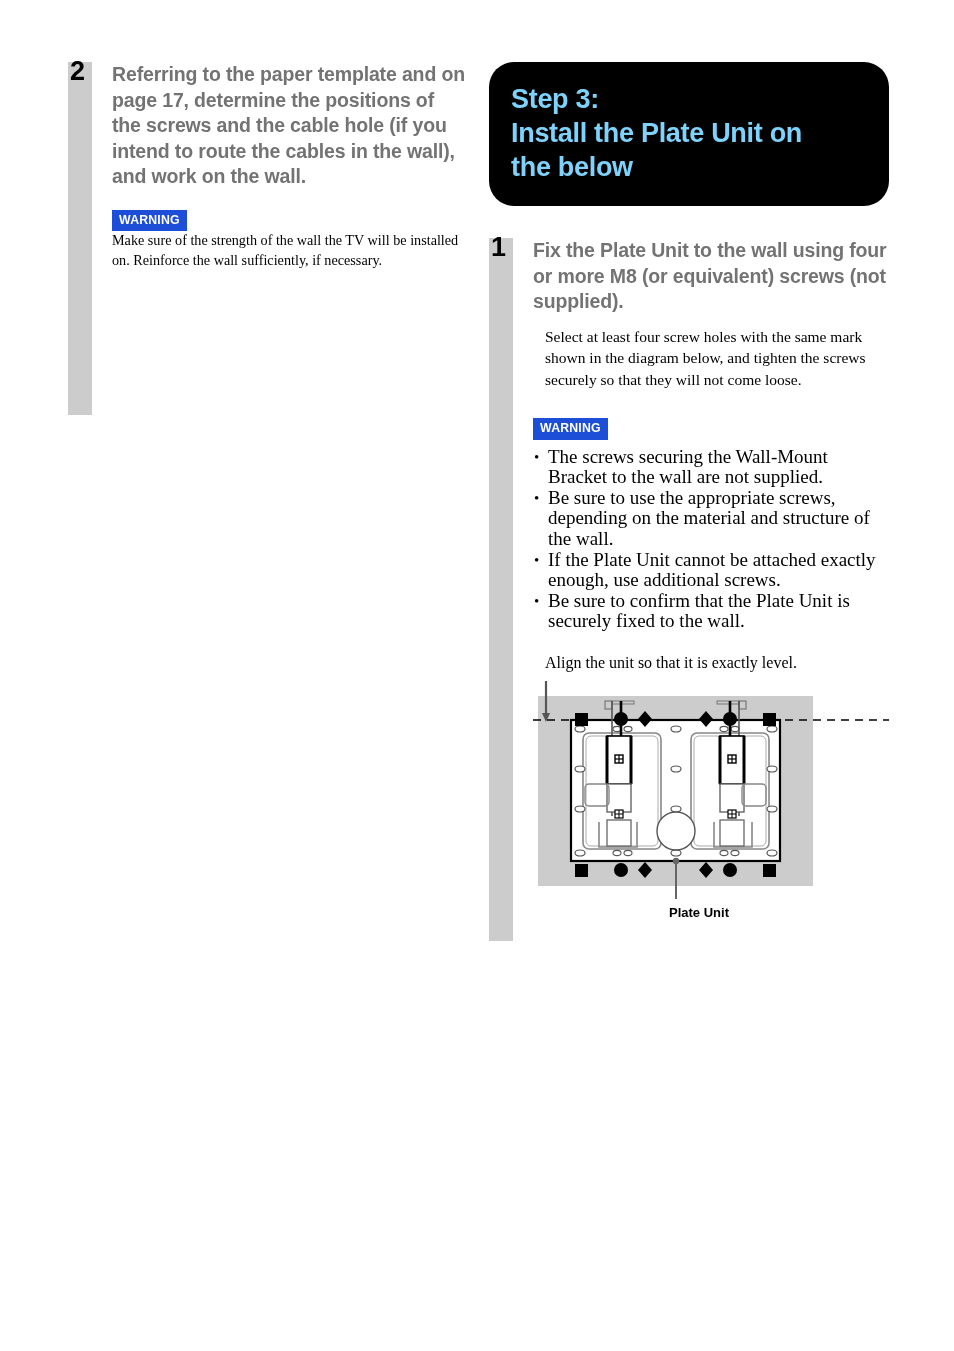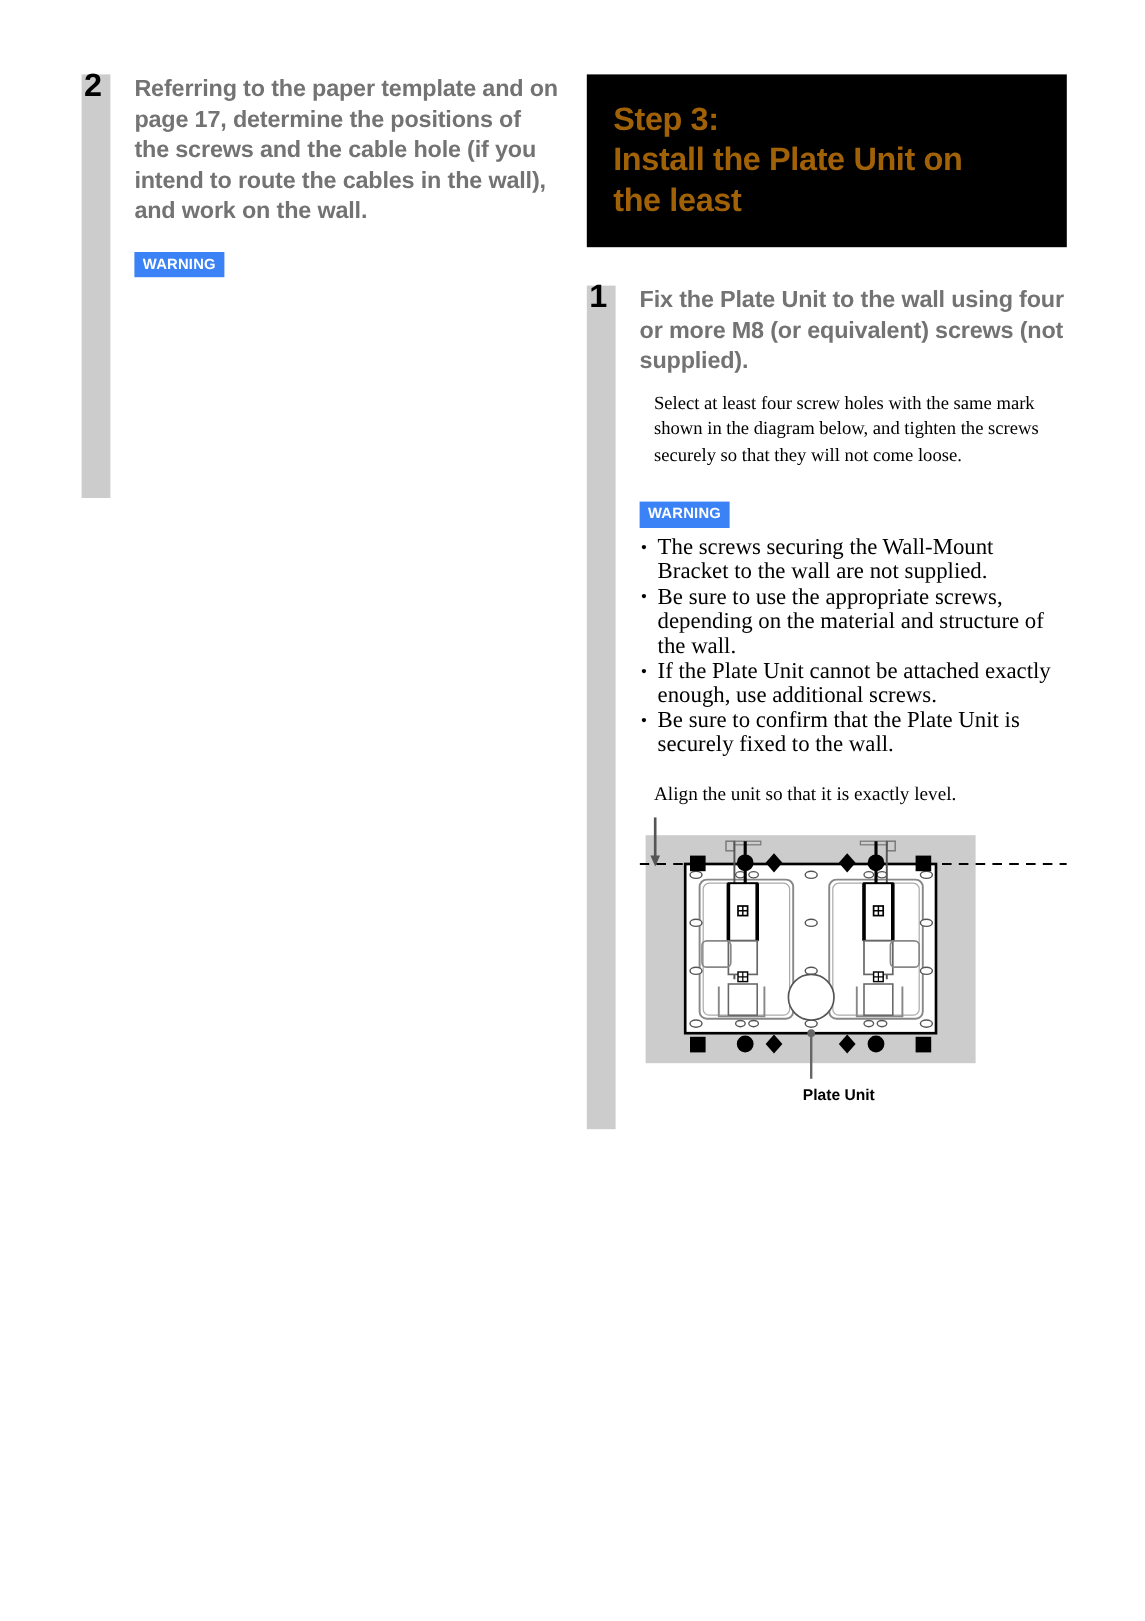--- a/index.html
+++ b/index.html
@@ -66,21 +66,21 @@
 
   .body-text {
     font-family: "Liberation Serif", serif;
     font-size: 15.5px;
     line-height: 21.5px;
     margin: 12px;
   }
 
   .warn-badge {
     display: inline-block;
-    background: #3b82f6;
+    background: #1d4ed8;
     color: #ffffff;
     font-family: "Liberation Sans", sans-serif;
     font-weight: bold;
     font-size: 12.3px;
     line-height: 1;
     padding: 4px 7px 5px 7px;
     letter-spacing: 0.2px;
   }
 
   .warn-para {
@@ -107,24 +107,25 @@
     content: "\2022";
     position: absolute;
     left: 1px;
     top: 0;
     font-size: 15px;
   }
 
   
   #section-header {
     background: #000000;
-    color: #a16207;
+    color: #7dd3fc;
     padding: 20px 22px 22px 22px;
     width: 356px;
     box-sizing: content-box;
+    border-radius: 25px;
   }
   #section-header .sh-line {
     font-family: "Liberation Sans", sans-serif;
     font-weight: bold;
     font-size: 27px;
     line-height: 34px;
     letter-spacing: -0.3px;
   }
 
   
@@ -160,31 +161,32 @@
   <div class="step-block">
     <div class="step-bar" style="height:353px;"></div>
     <div class="step-num">2</div>
     <div class="step-body">
       <p class="step-heading">Referring to the paper template and on page 17, determine the positions of the screws and the cable hole (if you intend to route the cables in the wall), and work on the wall.</p>
 
       <div style="height:20px;"></div>
 
       <span class="warn-badge">WARNING</span>
 
+      <p class="warn-para">Make sure of the strength of the wall the TV will be installed on. Reinforce the wall sufficiently, if necessary.</p>
     </div>
   </div>
 
 </div>
 
 <div id="right-column">
 
   <div id="section-header">
     <div class="sh-line">Step 3:</div>
     <div class="sh-line">Install the Plate Unit on</div>
-    <div class="sh-line">the least</div>
+    <div class="sh-line">the below</div>
   </div>
 
   <div class="step-block" style="margin-top:32px;">
     <div class="step-bar" style="height:703px;"></div>
     <div class="step-num">1</div>
 
     <div class="step-body">
       <p class="step-heading">Fix the Plate Unit to the wall using four or more M8 (or equivalent) screws (not supplied).</p>
 
       <p class="body-text" style="margin-top:11px;">Select at least four screw holes with the same mark shown in the diagram below, and tighten the screws securely so that they will not come loose.</p>

